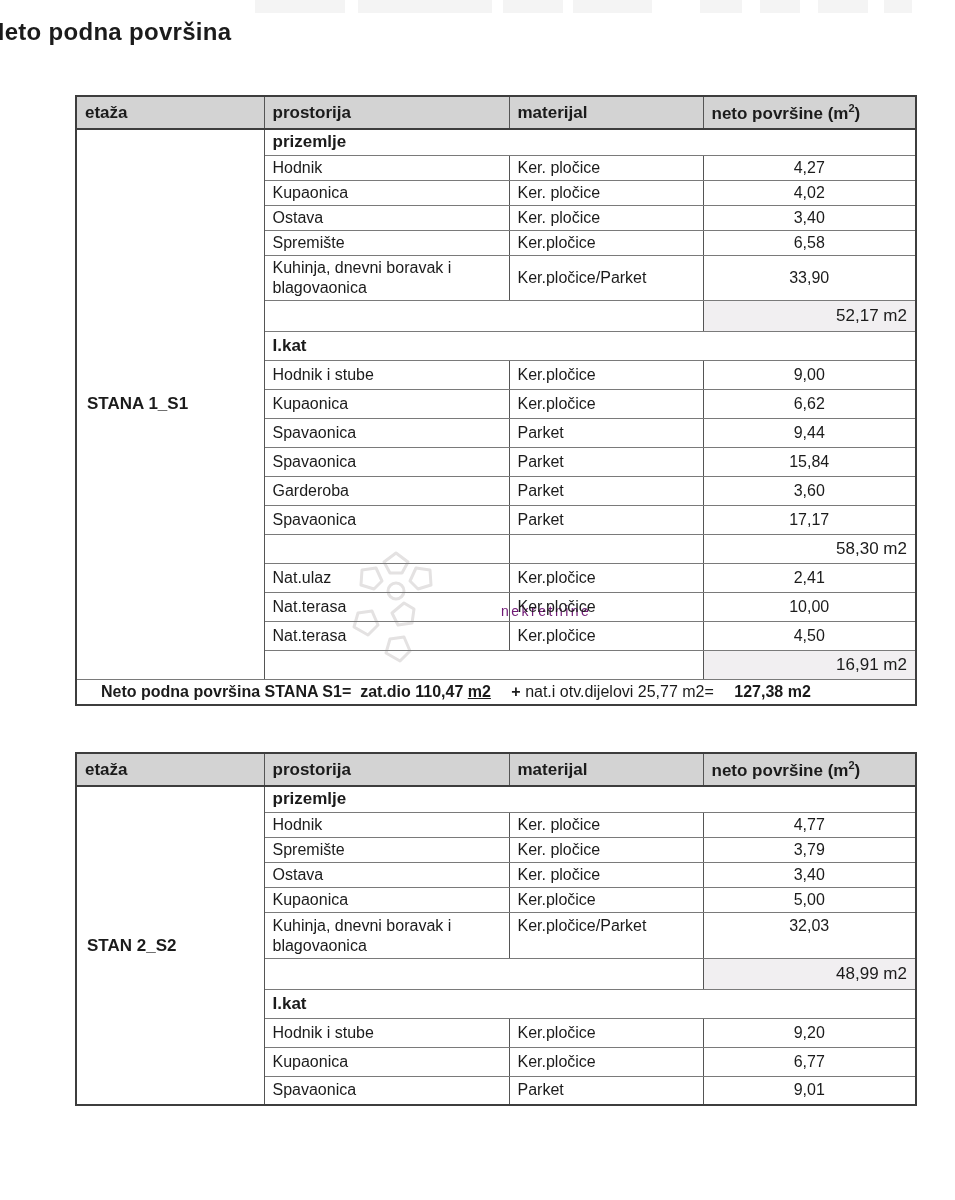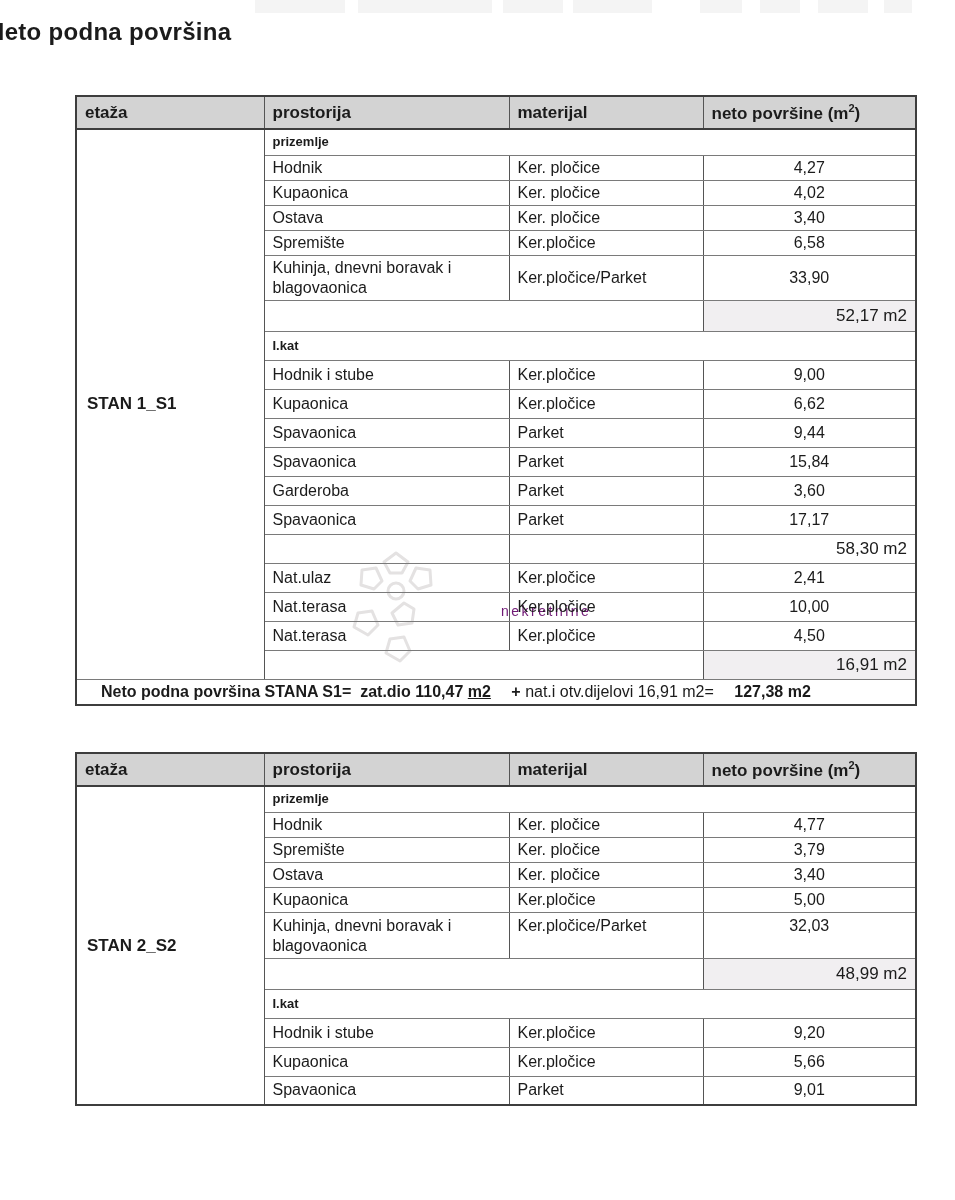--- a/index.html
+++ b/index.html
@@ -35,21 +35,21 @@
     height:33px;padding:2px 8px;box-sizing:border-box;
   }
   table.doc th sup{font-size:11px;}
   table.doc td{
     border-top:1px solid var(--b-light);border-bottom:1px solid var(--b-light);
     border-left:1px solid var(--b-mid);border-right:1px solid var(--b-mid);
     font-size:16px;line-height:20px;padding:2px 8px;height:24px;
     vertical-align:middle;box-sizing:border-box;background:transparent;
   }
   table.doc td.num{text-align:center;}
-  table.doc td.lbl-cell{font-weight:700;font-size:13px;}
+  table.doc td.lbl-cell{font-weight:700;font-size:17px;}
   table.doc td.sub-cell{font-weight:400;font-size:17px;text-align:right;}
   table.doc td.shaded{background:var(--shade-bg);}
   table.doc td.etaza-cell{
     font-weight:700;font-size:17px;vertical-align:middle;padding-left:10px;
   }
   #table-host-0 tr.s1 td, #table-host-0 tr.s2 td, #table-host-1 tr.s1 td{height:29px;}
   tr.sub-row td{height:31px;}
   tr.lbl-row td{height:26px;}
   tr.tall-row td{vertical-align:top;padding-top:3px;}
   td.summary-td{
@@ -114,21 +114,21 @@
         <thead>
           <tr>
             <th>etaža</th>
             <th>prostorija</th>
             <th>materijal</th>
             <th>neto površine (m<sup>2</sup>)</th>
           </tr>
         </thead>
         <tbody>
           <tr class="lbl-row s0">
-            <td class="etaza-cell" rowspan="19">STAN 1_S1</td>
+            <td class="etaza-cell" rowspan="19">STANA 1_S1</td>
             <td class="lbl-cell" colspan="3">prizemlje</td>
           </tr>
           <tr class="s0">
             <td>Hodnik</td>
             <td>Ker. pločice</td>
             <td class="num">4,27</td>
           </tr>
           <tr class="s0">
             <td>Kupaonica</td>
             <td>Ker. pločice</td>
@@ -204,21 +204,21 @@
           <tr class="s2">
             <td>Nat.terasa</td>
             <td>Ker.pločice</td>
             <td class="num">4,50</td>
           </tr>
           <tr class="sub-row s2">
             <td colspan="2"></td>
             <td class="sub-cell shaded">16,91 m2</td>
           </tr>
           <tr>
-            <td class="summary-td" colspan="4"><span class="fp-bold">Neto podna površina STANA S1=&nbsp; zat.dio 110,47 </span><span class="fp-bold-underline">m2</span><span class="fp-bold"> + </span><span class="fp-regular">nat.i otv.dijelovi 16,91 m2= </span><span class="fp-bold">127,38 m2</span></td>
+            <td class="summary-td" colspan="4"><span class="fp-bold">Neto podna površina STANA S1=&nbsp; zat.dio 110,47 </span><span class="fp-bold-underline">m2</span><span class="fp-bold"> + </span><span class="fp-regular">nat.i otv.dijelovi 25,77 m2= </span><span class="fp-bold">127,38 m2</span></td>
           </tr>
         </tbody>
       </table>
     </div>
   <div class="tbl-host" id="table-host-1">
       <table class="doc">
         <colgroup>
           <col style="width:188px">
           <col style="width:245px">
           <col style="width:194px">
@@ -270,21 +270,21 @@
             <td class="lbl-cell" colspan="3">I.kat</td>
           </tr>
           <tr class="s1">
             <td>Hodnik i stube</td>
             <td>Ker.pločice</td>
             <td class="num">9,20</td>
           </tr>
           <tr class="s1">
             <td>Kupaonica</td>
             <td>Ker.pločice</td>
-            <td class="num">5,66</td>
+            <td class="num">6,77</td>
           </tr>
           <tr class="s1">
             <td>Spavaonica</td>
             <td>Parket</td>
             <td class="num">9,01</td>
           </tr>
         </tbody>
       </table>
     </div>
 

